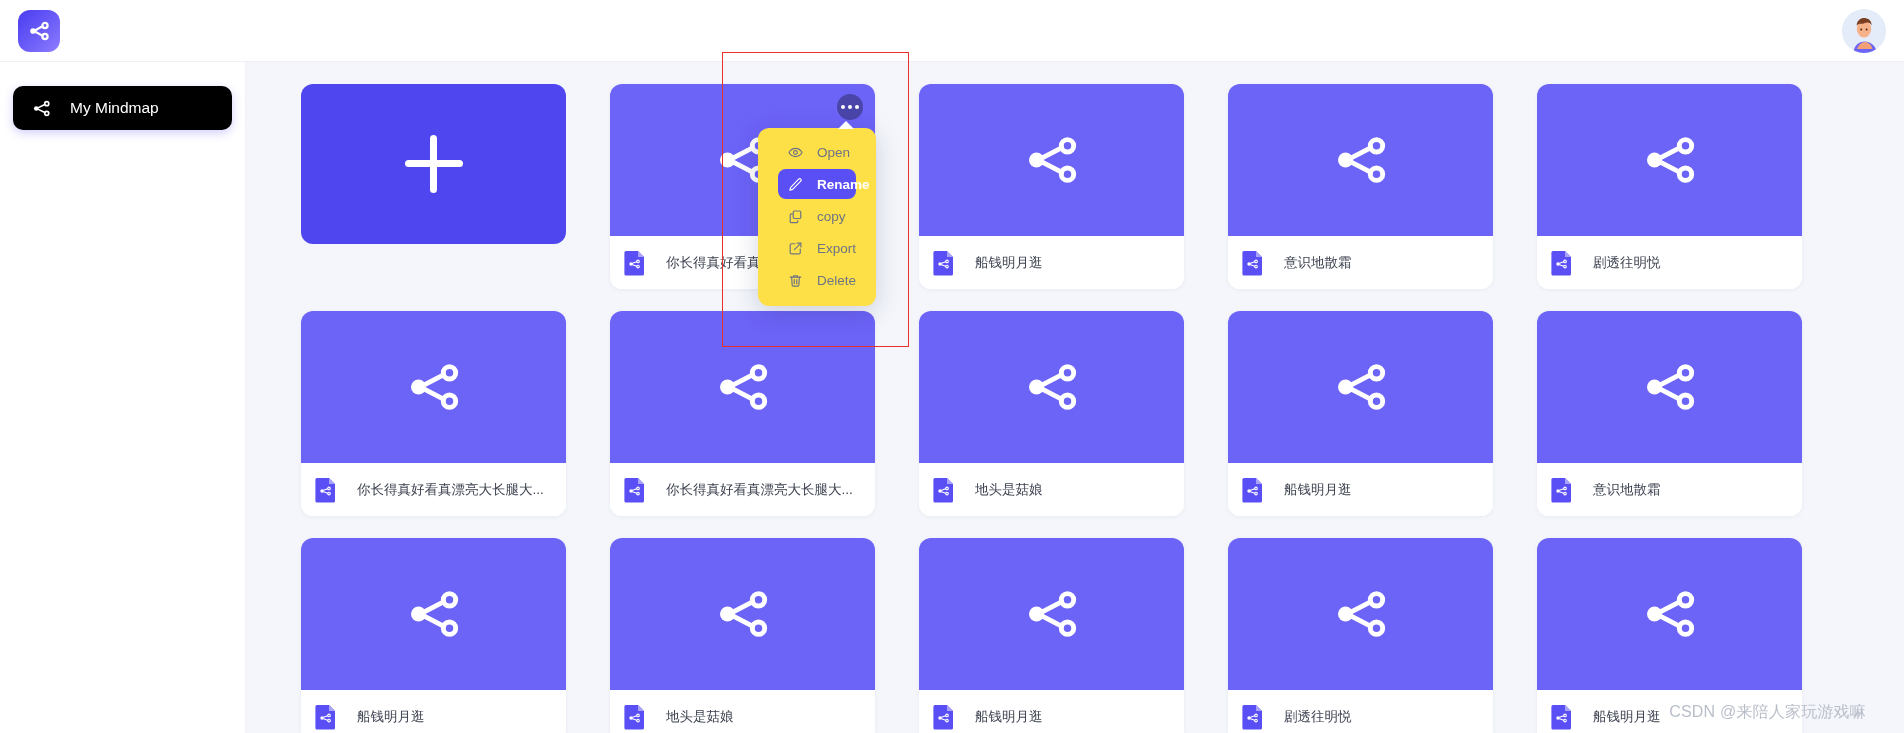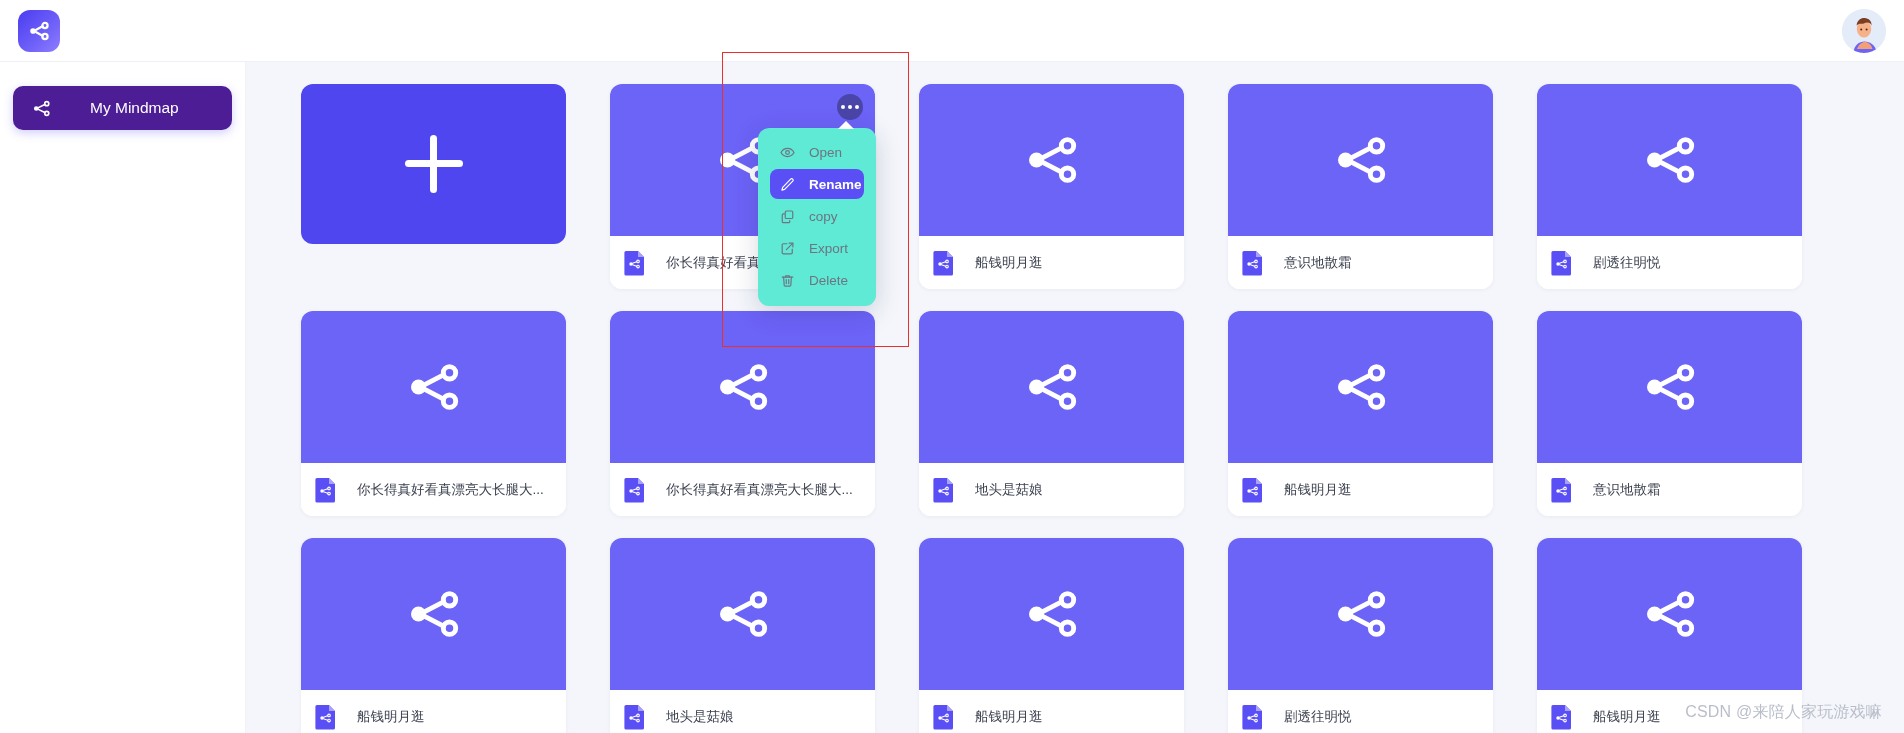--- a/index.html
+++ b/index.html
@@ -51,23 +51,22 @@
     border-radius: 10px;
     color: #3b3f4c;
     font-size: 15.5px;
     cursor: pointer;
     user-select: none;
   }
   .nav-item .ic { width: 24px; height: 24px; margin-right: 17px; flex: 0 0 24px;
                   display:flex; align-items:center; justify-content:center; }
   .nav-item .ic svg { width: 21px; height: 21px; }
   .nav-item.active {
-    background: #4c1d95; color: #ffffff;
+    background: #000000; color: #ffffff;
     box-shadow: 0 3px 10px rgba(90,78,245,.28);
-    gap: 20px;
   }
 
   
   .content {
     position: absolute; left: 246px; top: 62px;
     width: 1658px; height: 671px;
     background: #f4f6fb;
     overflow: hidden;
     padding: 22px 0 0 0;
   }
@@ -128,24 +127,24 @@
   .cardfoot .ttl {
     font-size: 13.5px; color: #3d4250;
     white-space: nowrap; overflow: hidden; text-overflow: ellipsis;
   }
 
   
   .ctxmenu {
     position: absolute;
     left: 758px; top: 128px;
     width: 118px;
-    background: #5eead4;
+    background: #fde047;
     border-radius: 11px;
     box-shadow: 0 6px 26px rgba(30,35,80,.18);
-    padding: 9px 12px;
+    padding: 9px 20px;
     z-index: 60;
   }
   .ctxmenu::before {
     content: ""; position: absolute; top: -7px; left: 80px;
     width: 0; height: 0;
     border-left: 8px solid transparent;
     border-right: 8px solid transparent;
     border-bottom: 8px solid #ffffff;
   }
   .mi {
@@ -165,21 +164,21 @@
     position: absolute;
     left: 722px; top: 52px;
     width: 187px; height: 295px;
     border: 1.6px solid #e8312a;
     z-index: 70;
     pointer-events: none;
   }
 
   
   .watermark {
-    position: absolute; right: 22px; bottom: 10px;
+    position: absolute; right: 38px; bottom: 10px;
     font-size: 16px; color: #b9bec9;
     z-index: 80; letter-spacing: .2px;
   }
 </style>
 </head>
 <body>
 
 <div class="app">
 
   <div class="topbar">

